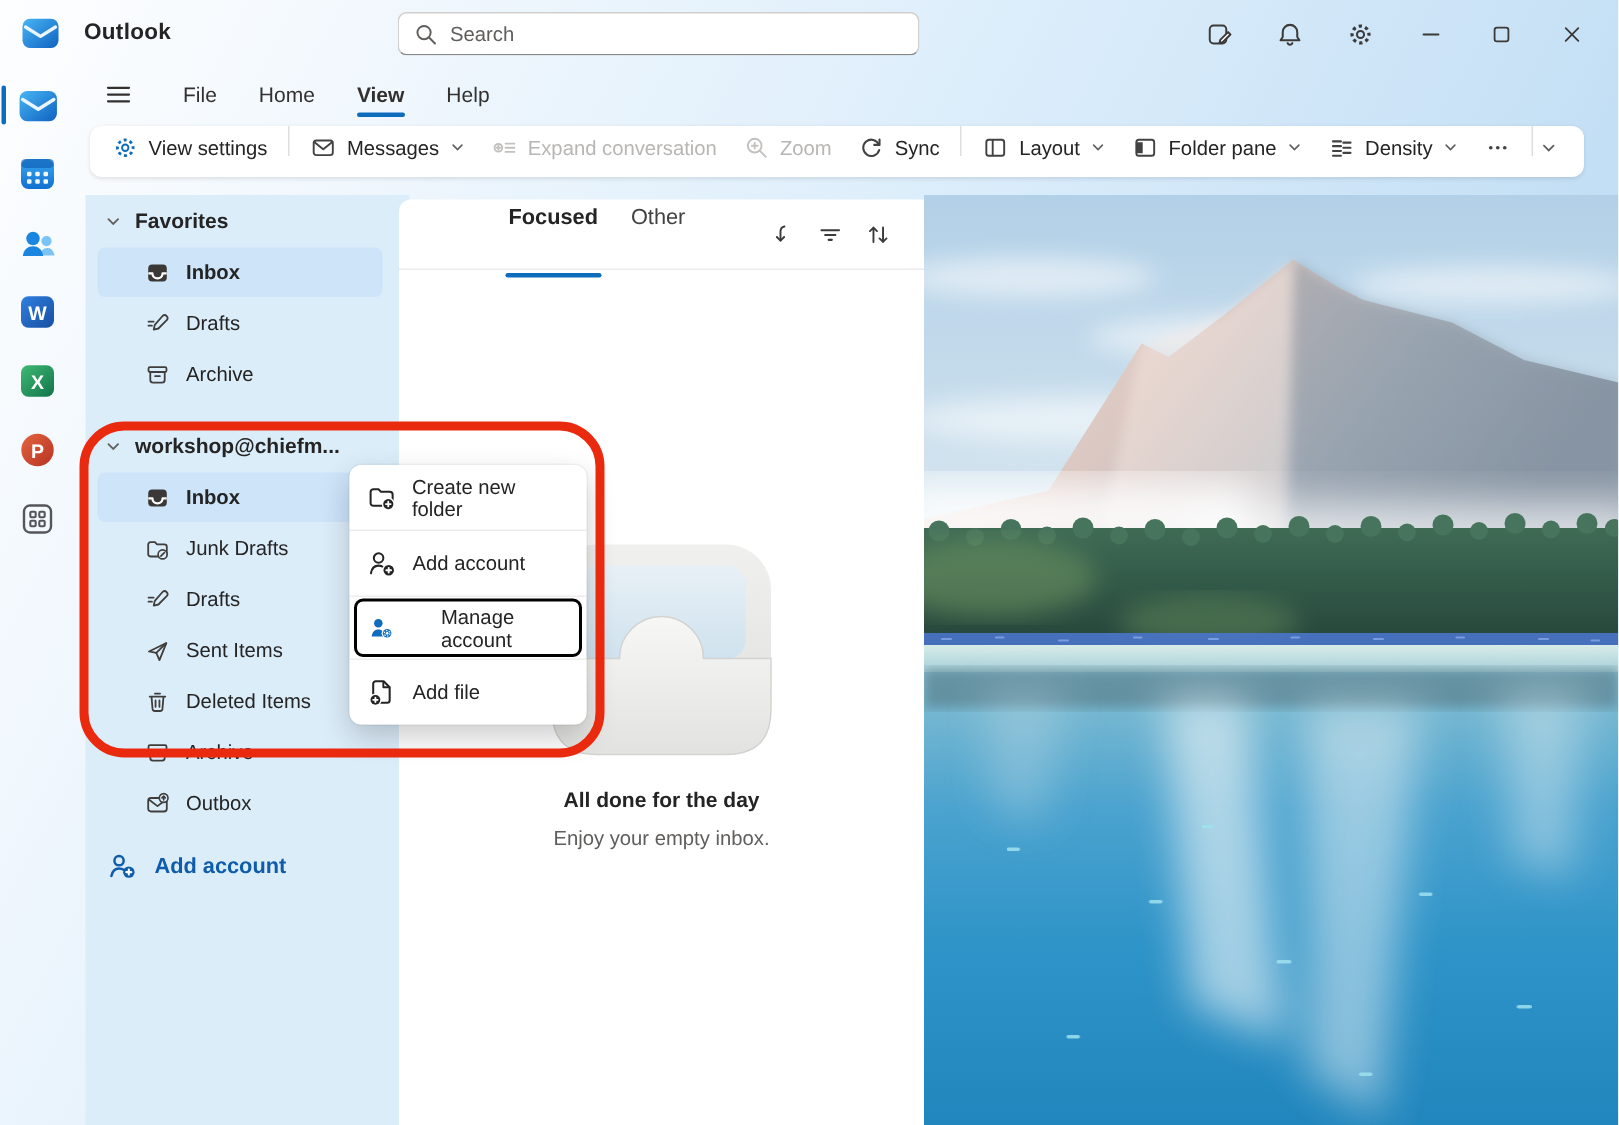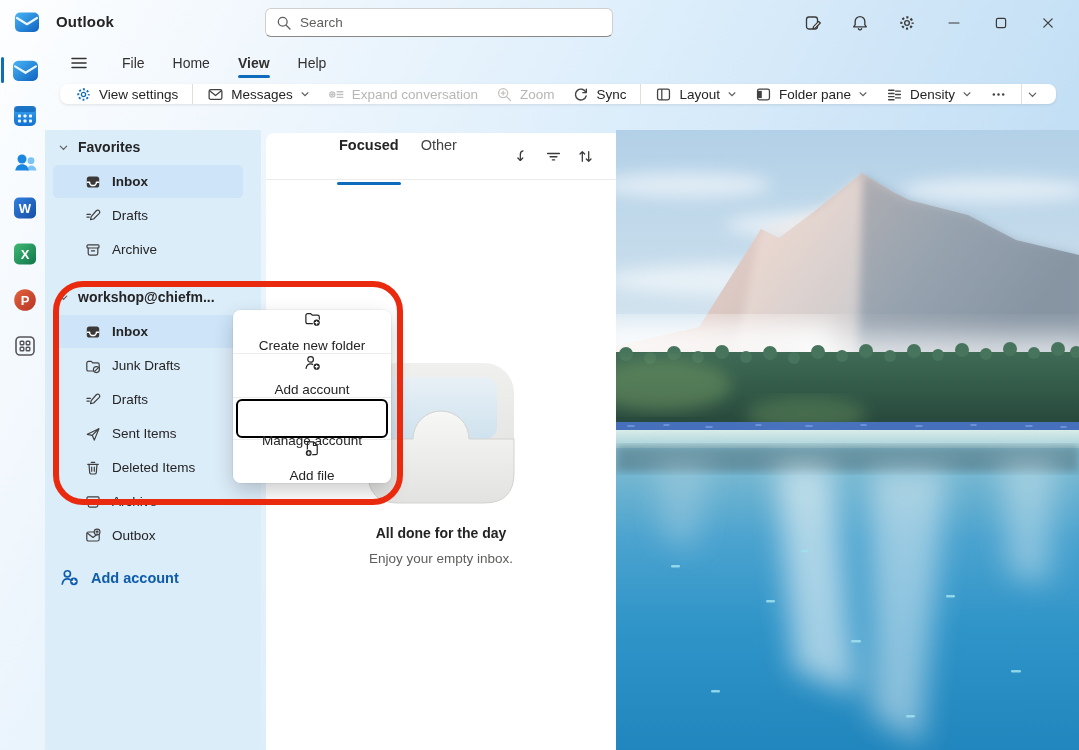--- a/index.html
+++ b/index.html
@@ -20,38 +20,38 @@
   .tb-ic { width:47px; height:45px; display:flex; align-items:center; justify-content:center; color:#3b3a39; }
 
   
   .menubar { position:absolute; left:66px; top:48px; height:30px; display:flex; align-items:center; }
   .hamburger { width:26px; height:26px; display:flex; align-items:center; justify-content:center; color:#323130; margin-right:16px; }
   .menu-item { position:relative; padding:4px 14px; font-size:14px; color:#323130; cursor:default; }
   .menu-item.active { font-weight:700; }
   .menu-item.active::after { content:""; position:absolute; left:14px; right:14px; bottom:-3px; height:3px; border-radius:2px; background:#0f6cbd; }
 
   
-  .toolbar { position:absolute; left:60px; top:84px; width:996px; height:20px; background:#fff; border-radius:8px;
-    box-shadow:0 1px 3px rgba(0,0,0,.10); display:flex; align-items:center; padding:0 6px; }
+  .toolbar { position:absolute; left:60px; top:84px; width:996px; height:34px; background:#fff; border-radius:8px;
+    box-shadow:0 1px 3px rgba(0,0,0,.10); display:flex; align-items:flex-start; padding:0 6px; }
   .tbtn { display:flex; align-items:center; gap:7px; height:28px; padding:0 9px; border-radius:4px; font-size:13.5px; color:#242424; white-space:nowrap; }
   .tbtn .gico { color:#424242; }
   .tbtn.disabled { color:#b8b6b4; }
   .tbtn.disabled .gico { color:#c3c1bf; }
   .tdiv { width:1px; height:20px; background:#e1dfdd; margin:0 5px; flex:none; }
   .chev { color:#605e5c; }
   .overflow-btn { margin-left:auto; }
   .tb-dropdown { width:92px; height:28px; display:flex; align-items:center; justify-content:flex-end; padding-right:12px; }
 
   
   .rail { position:absolute; left:0; top:45px; width:50px; bottom:0; display:flex; flex-direction:column; align-items:center; padding-top:9px; gap:14px; }
   .rail-item { position:relative; width:32px; height:32px; display:flex; align-items:center; justify-content:center; }
   .rail-sel { position:absolute; left:-8px; top:3px; width:3px; height:26px; border-radius:2px; background:#0f6cbd; }
 
   
-  .folders { position:absolute; left:45px; top:130px; width:216px; bottom:0; background:#dcedfa; font-size:13.5px; }
+  .folders { position:absolute; left:57px; top:130px; width:216px; bottom:0; background:#dcedfa; font-size:13.5px; }
   .sec-head { display:flex; align-items:center; height:34px; padding-left:13px; gap:9px; }
   .sec-title { font-weight:700; font-size:14px; white-space:nowrap; overflow:hidden; }
   .frow { display:flex; align-items:center; height:33px; margin:1px 18px 1px 8px; padding-left:32px; gap:11px; border-radius:5px; color:#242424; }
   .frow .fic { color:#3f3e3d; }
   .frow.selected { background:#cde4f9; font-weight:700;text-align:center; }
   .sec2 { margin-top:14px; }
   .add-account { display:flex; align-items:center; gap:12px; margin:16px 0 0 15px; color:#0f5cab; font-weight:700; font-size:14.5px; }
 
   
   .listpane { position:absolute; left:266px; top:133px; width:350px; bottom:0; background:#fff; border-radius:8px 0 0 0; }
@@ -64,21 +64,21 @@
   .empty-texts { position:absolute; left:0; right:0; top:392px; text-align:center; }
   .empty-title { font-size:14px; font-weight:700; color:#242424; }
   .empty-sub { margin-top:10px; font-size:13.5px; color:#605e5c; }
 
   
   .reading { position:absolute; left:616px; top:130px; width:463px; height:620px; overflow:hidden; }
 
   
   .ctxmenu { position:absolute; left:233px; top:310px; width:158px; background:#fff; border-radius:8px;
     box-shadow:0 8px 20px rgba(0,0,0,.20), 0 0 0 1px rgba(0,0,0,.04); z-index:30; overflow:hidden; }
-  .cm-item { display:flex; align-items:center; height:43px; padding:0 12px; gap:11px; font-size:13.5px; color:#242424; background:#fff;flex-direction:column; }
+  .cm-item { display:flex; align-items:center; height:43px; padding:0 12px; gap:11px; font-size:13.5px; color:#242424; background:#fff; }
   .cm-item .cic { color:#242424; }
   .cm-item.focused { margin:1px 3px; height:39px; border:2px solid #000; border-radius:6px; padding:0 8px;gap:32px; }
   .cm-div { height:1px; background:#ededeb; }
 
   
   .annotation { position:absolute; left:53px; top:281px; width:350px; height:224px; border:6px solid #ea2a0e;
     border-radius:30px; z-index:40; pointer-events:none; }
 </style>
 </head>
 <body>

